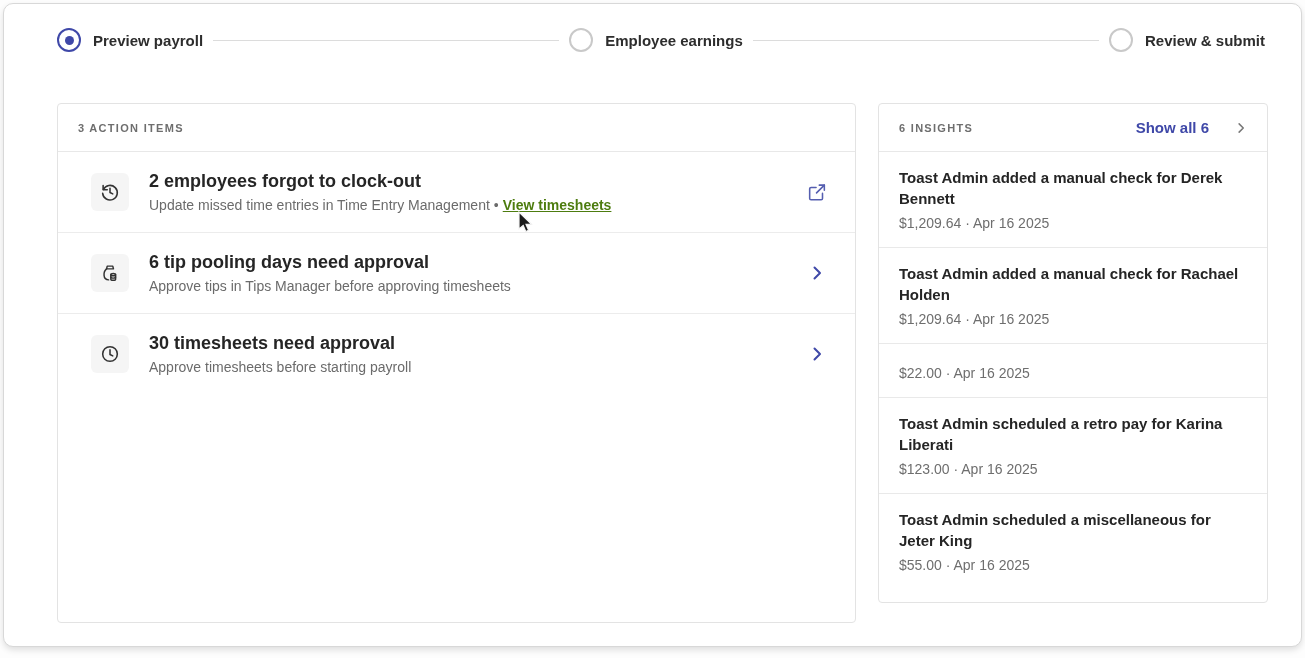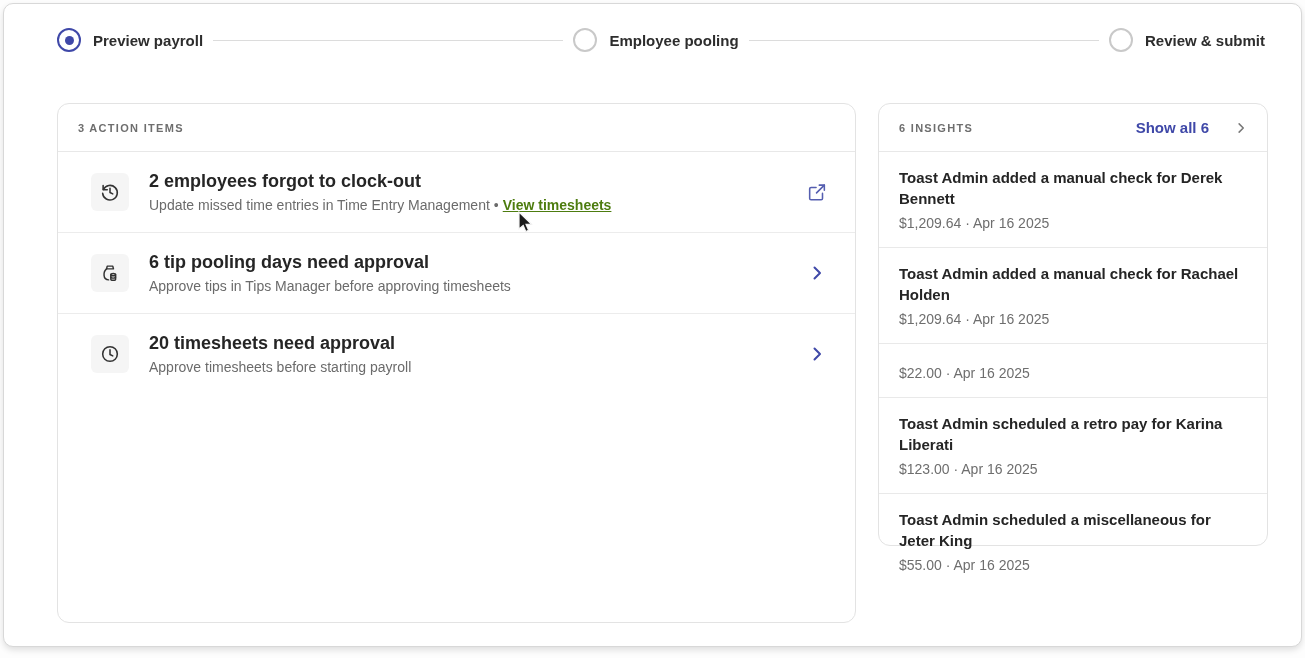--- a/index.html
+++ b/index.html
@@ -32,24 +32,24 @@
   }
   .step.active .step-circle { border-color: #3f48a8; }
   .step-dot { width: 9px; height: 9px; border-radius: 50%; background: #3f48a8; display: none; }
   .step.active .step-dot { display: block; }
   .step-label { font-size: 15px; font-weight: bold; color: #2d2d2d; white-space: nowrap; }
   .step-line { flex: 1; height: 1px; background: #dcdcdc; }
 
   
   .card {
     position: absolute; top: 103px;
-    background: #fff; border: 1px solid #e3e3e3; border-radius: 12px;
+    background: #fff; border: 1px solid #e3e3e3; border-radius: 4px;
   }
   .card-action-items { left: 57px; width: 799px; height: 520px; }
-  .card-insights { left: 878px; width: 390px; height: 443px; }
+  .card-insights { left: 878px; width: 390px; height: 500px; }
   .card-header {
     height: 48px; padding: 0 20px;
     display: flex; align-items: center; justify-content: space-between;
     border-bottom: 1px solid #e8e8e8;
   }
   .card-header-label {
     font-size: 11px; font-weight: bold; letter-spacing: 1.3px;
     color: #6e6e6e; text-transform: uppercase;
   }
   .show-all {
@@ -98,21 +98,21 @@
 <div class="stepper">
   <div class="step active">
     <span class="step-circle">
         <span class="step-dot"></span>
       </span>
     <span class="step-label">Preview payroll</span>
   </div>
   <div class="step-line"></div>
   <div class="step">
     <span class="step-circle"></span>
-    <span class="step-label">Employee pooling</span>
+    <span class="step-label">Employee earnings</span>
   </div>
   <div class="step-line"></div>
   <div class="step">
     <span class="step-circle"></span>
     <span class="step-label">Review &amp; submit</span>
   </div>
 </div>
 
 <div class="card card-action-items">
   <div class="card-header">
@@ -164,21 +164,21 @@
   </div>
 
   <div class="action-row">
     <span class="icon-tile">
       <svg width="22" height="22" viewBox="0 0 24 24" fill="none" stroke="#333" stroke-width="1.7" stroke-linecap="round" stroke-linejoin="round">
         <circle cx="12" cy="12" r="8"></circle>
         <path d="M12 7.5 L12 12.5 L15 14"></path>
       </svg>
     </span>
     <div class="action-body">
-      <div class="action-title">20 timesheets need approval</div>
+      <div class="action-title">30 timesheets need approval</div>
       <div class="action-desc">Approve timesheets before starting payroll</div>
     </div>
     <span class="action-trailing">
       <svg width="16" height="16" viewBox="0 0 16 16" fill="none" stroke="#3f48a8" stroke-width="2" stroke-linecap="round" stroke-linejoin="round">
         <path d="M5.5 2.5 L11 8 L5.5 13.5"></path>
       </svg>
     </span>
   </div>
 </div>
 

